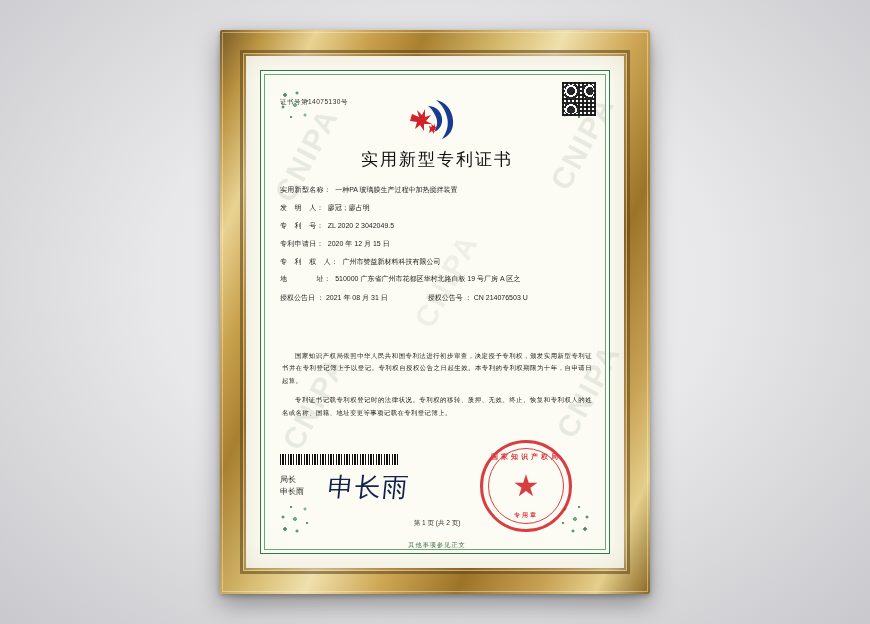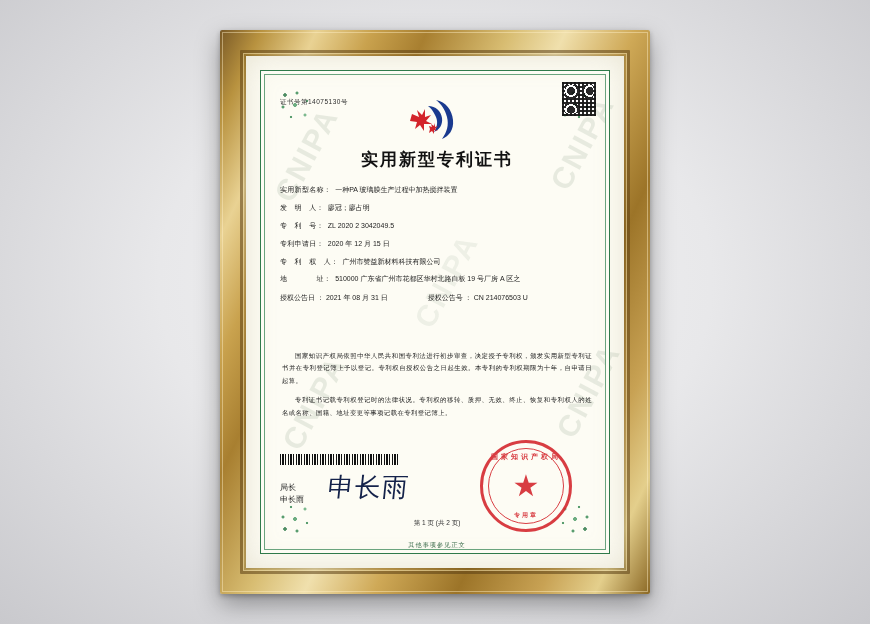--- a/index.html
+++ b/index.html
@@ -153,21 +153,21 @@
     height: 48px;
   }
   #logo svg { display:block; margin: 0 auto; }
 
   #title {
     position: absolute;
     left: 0; right: 0; top: 66px;
     text-align: center;
     font-family: "DejaVu Sans", sans-serif;
     font-size: 17px;
-    font-weight: bold;
+    font-weight: normal;
     color: #111;
     letter-spacing: 2px;
   }
 
   #fields {
     position: absolute;
     left: 4px; right: 4px; top: 104px;
   }
   .field {
     display: flex;
@@ -202,21 +202,21 @@
     left: 4px; top: 372px;
     width: 120px; height: 11px;
     background-image: repeating-linear-gradient(90deg,
       #111 0 1px, transparent 1px 2px,
       #111 2px 4px, transparent 4px 5px,
       #111 5px 6px, transparent 6px 8px);
   }
 
   #signature-block {
     position: absolute;
-    left: 4px; top: 400px;
+    left: 4px; top: 392px;
     font-size: 8px;
     color: #1b1b1b;
     line-height: 1.55;
   }
   #handwriting {
     position: absolute;
     left: 52px; top: 388px;
     font-family: "DejaVu Serif", serif;
     font-size: 26px;
     color: #14224a;

